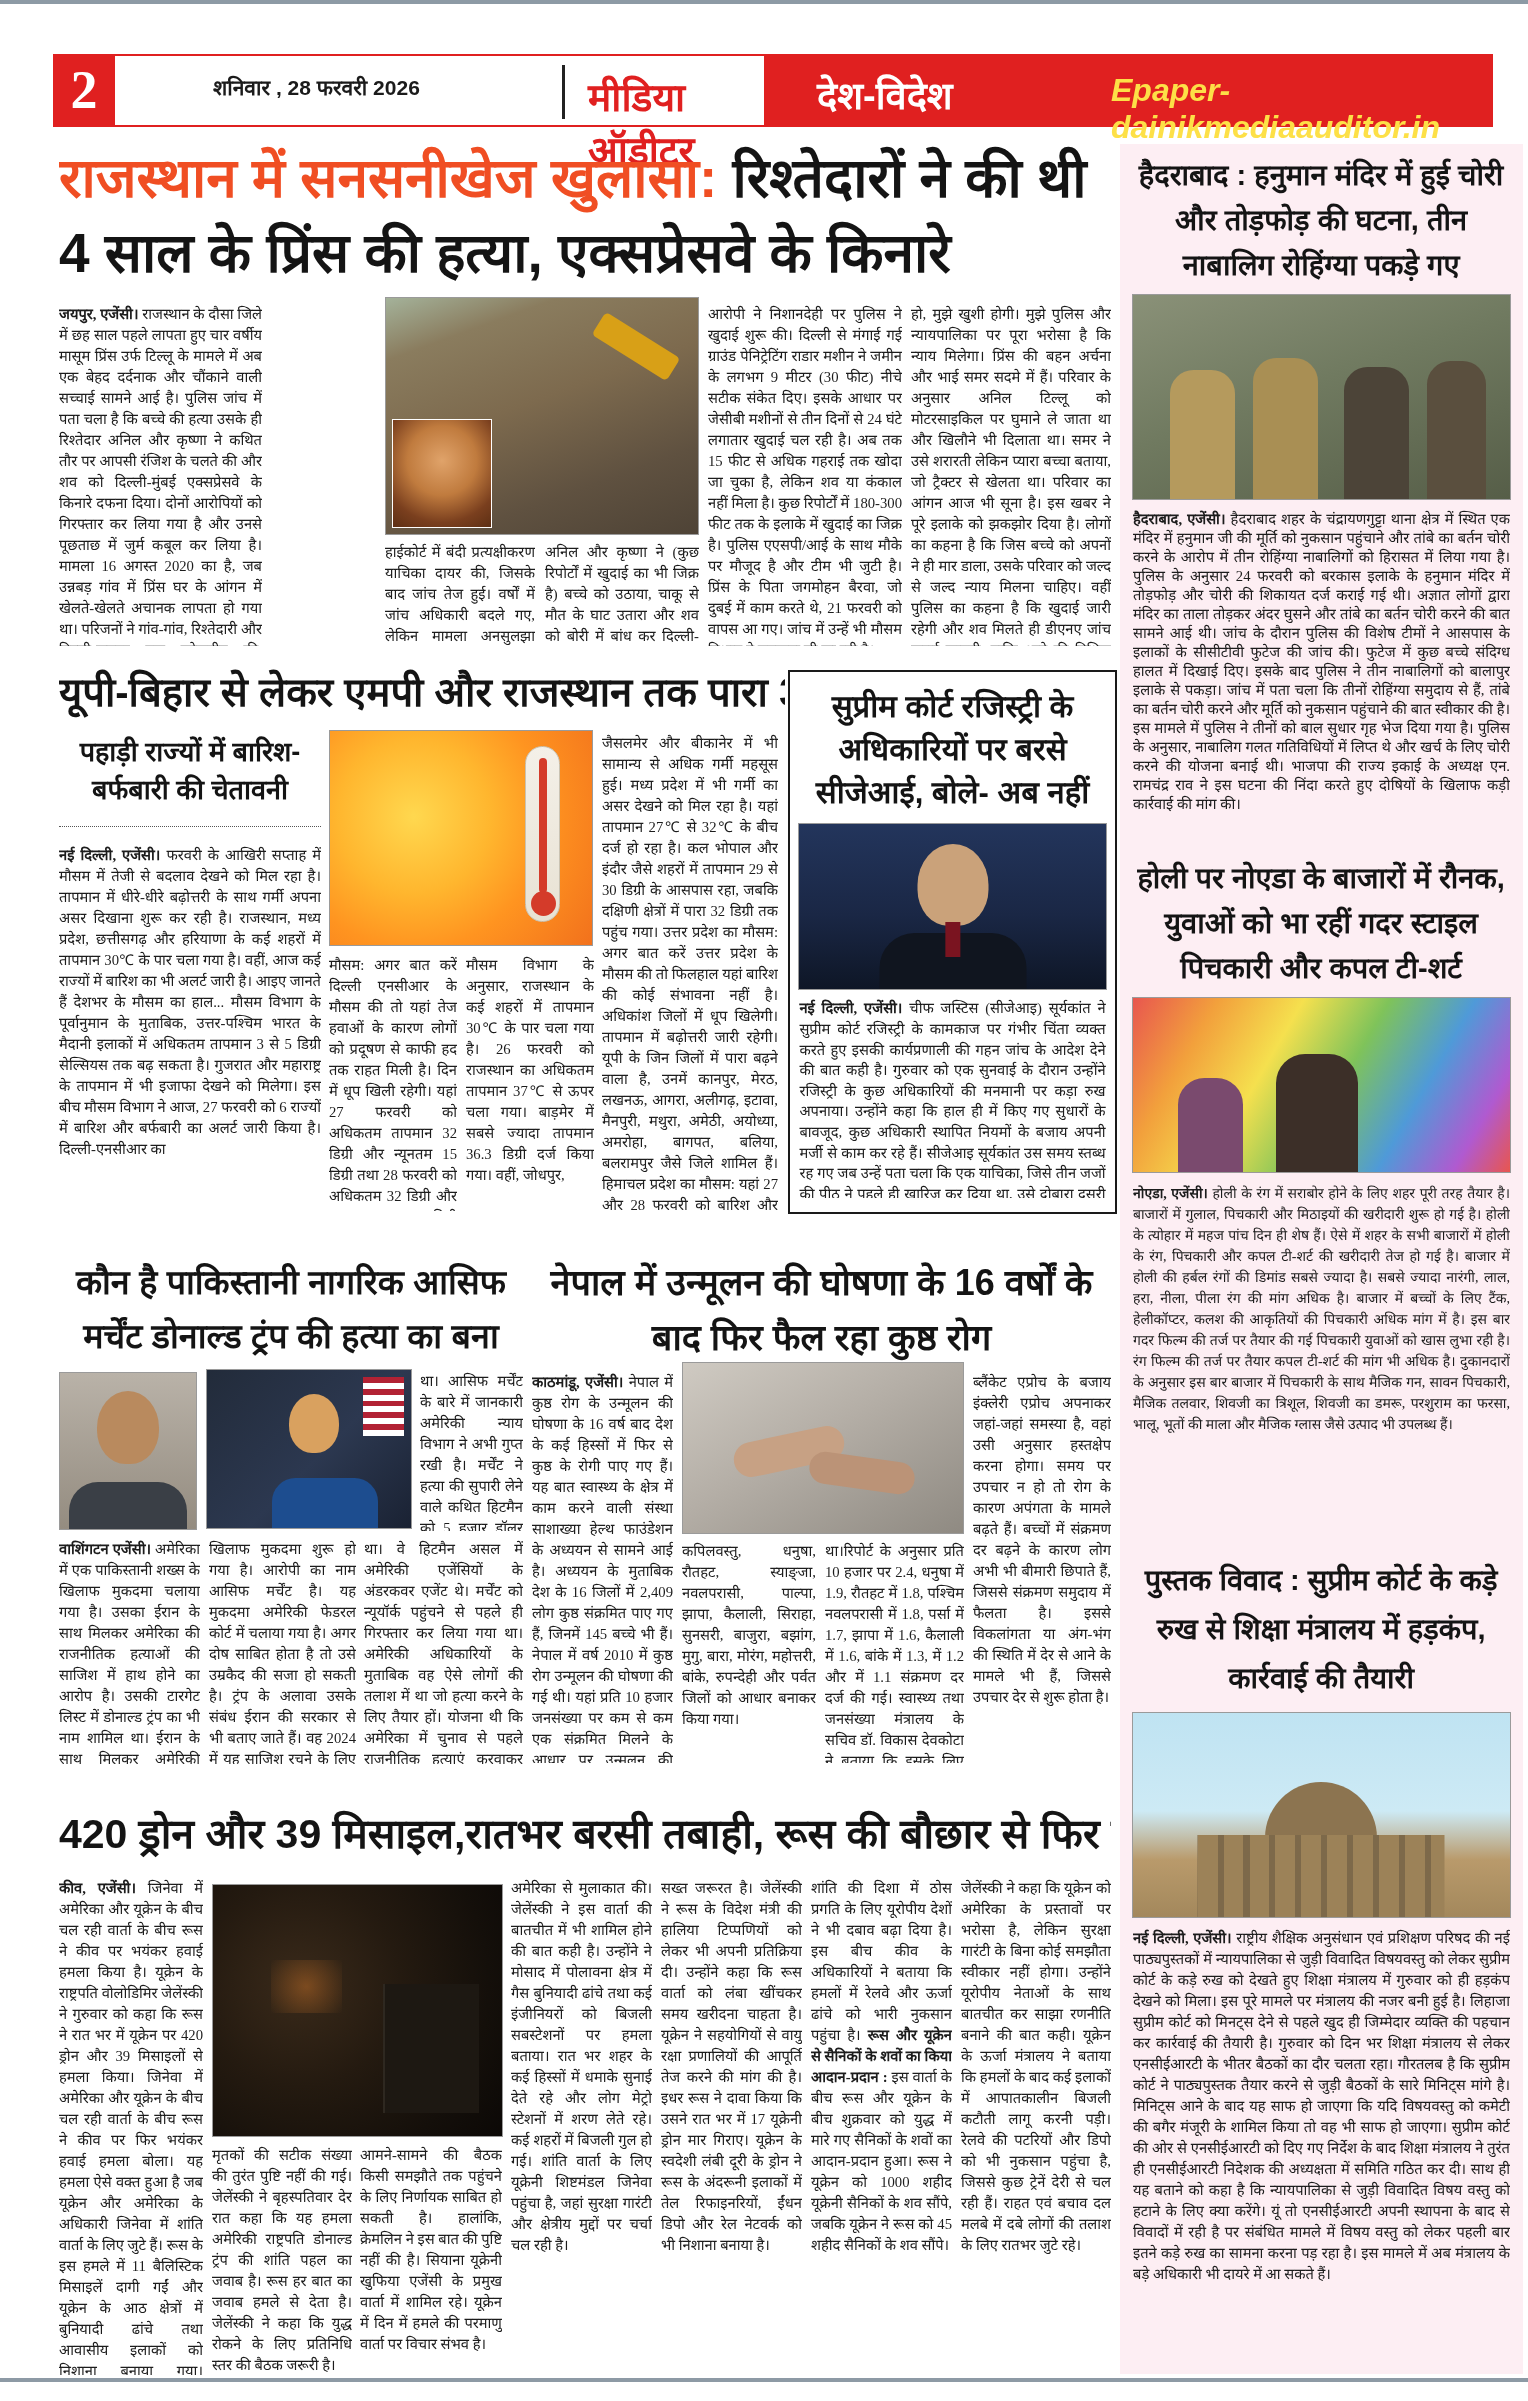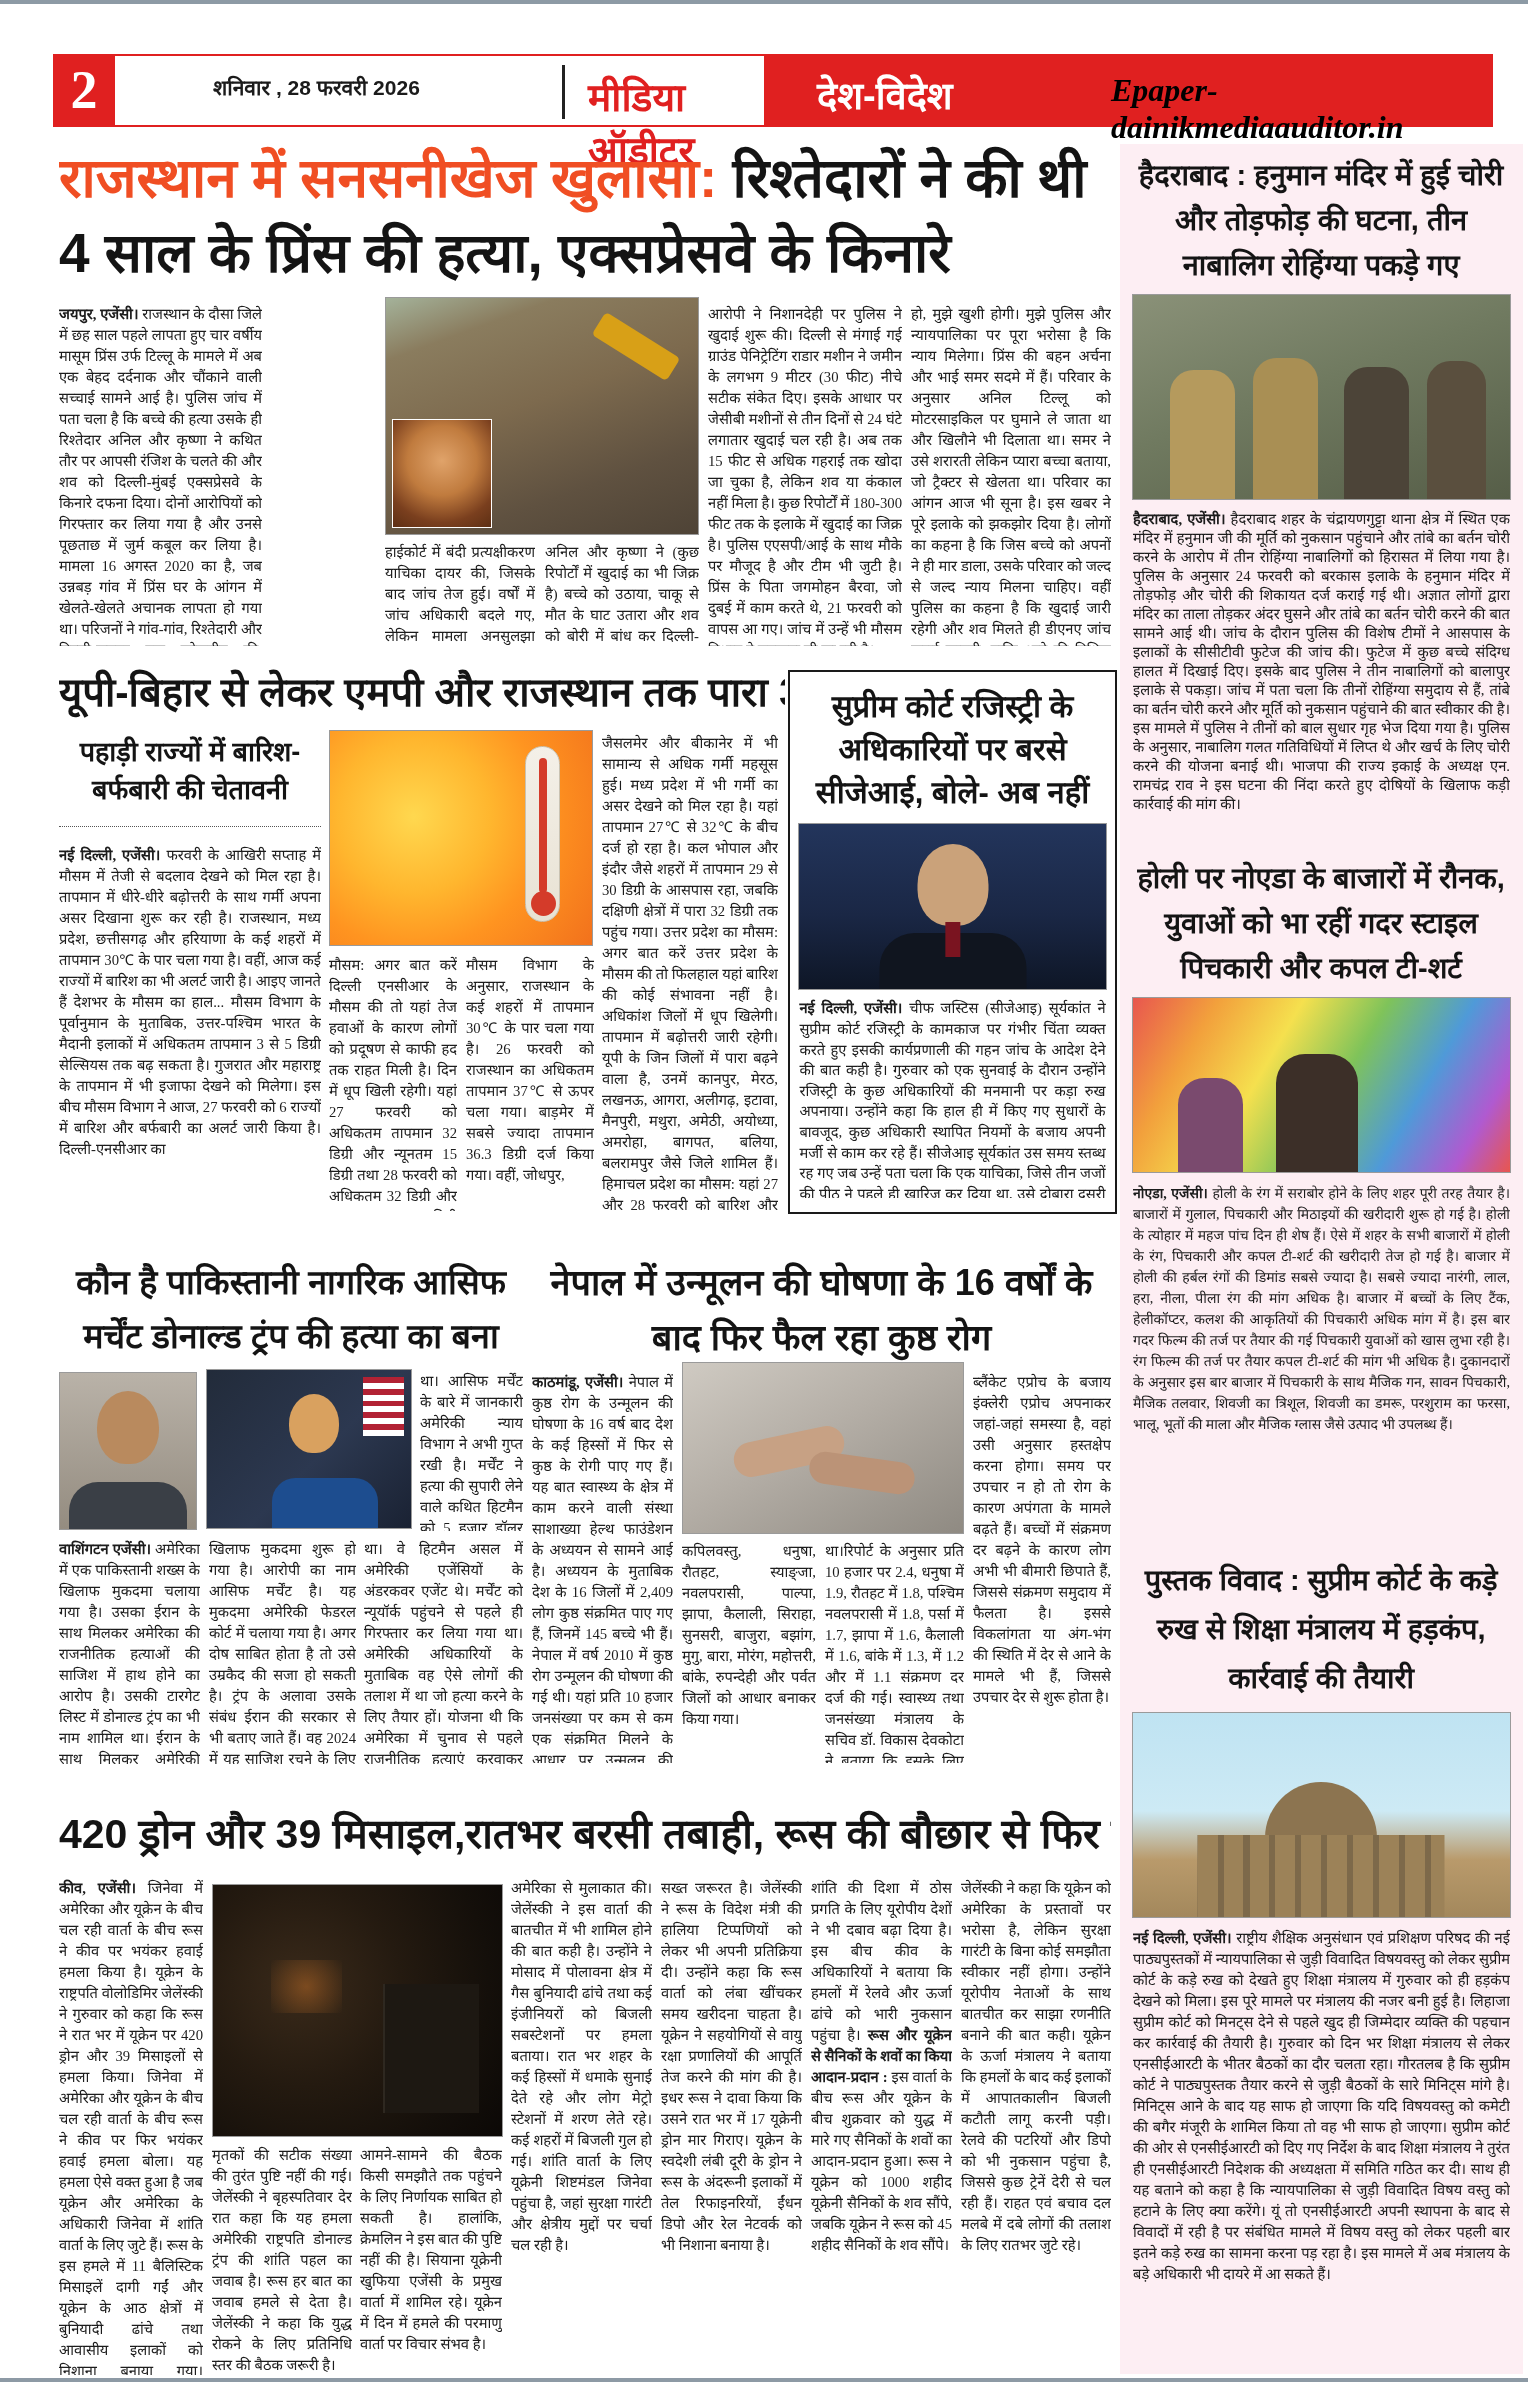--- a/index.html
+++ b/index.html
@@ -27,21 +27,21 @@
     <div class="abs" style="left:0;top:0;width:62px;height:73px;background:#e02020;color:#fff;font-family:'Liberation Serif',serif;font-weight:bold;font-size:54px;text-align:center;line-height:73px;">
       <span>2</span>
     </div>
     <div class="abs" style="left:62px;top:0;width:649px;height:73px;background:#ffffff;border-top:2.4px solid #e02020;border-bottom:2.4px solid #e02020;">
       <span class="abs hl" style="left:82px;top:16.5px;font-size:21px;color:#1b1b1b;margin-left:16px;">शनिवार , 28 फरवरी 2026</span>
       <span class="abs" style="left:447px;top:9.4px;width:2.9px;height:54px;background:#222;"></span>
       <span class="abs hl" style="left:473px;top:13px;font-size:39px;color:#e02020;">मीडिया ऑडीटर</span>
     </div>
     <div class="abs" style="left:711px;top:0;width:729px;height:73px;background:#e02020;">
       <span class="abs hl" style="left:53px;top:14px;font-size:38px;color:#ffffff;">देश-विदेश</span>
-      <span class="abs" style="left:347px;top:17.6px;font-size:32px;color:#000000;font-family:Liberation Serif, serif;font-weight:bold;font-style:italic;">Epaper-dainikmediaauditor.in</span>
+      <span class="abs" style="left:347px;top:17.6px;font-size:32px;color:#fde047;font-family:Liberation Sans, sans-serif;font-weight:bold;font-style:italic;">Epaper-dainikmediaauditor.in</span>
     </div>
   </div>
 
   <div class="abs hl" style="left:59px;top:141px;width:1058px;height:156px;font-size:55px;line-height:75px;overflow:hidden;">
     <span style="color:#f04e23;">राजस्थान में सनसनीखेज खुलासा:</span><span> रिश्तेदारों ने की थी 4 साल के प्रिंस की हत्या, एक्सप्रेसवे के किनारे दफनाया शव</span>
   </div>
 
   <div class="abs body-col" style="left:59px;top:304px;width:203px;height:342px;">
     <span class="dl">जयपुर, एजेंसी।</span> <span>राजस्थान के दौसा जिले में छह साल पहले लापता हुए चार वर्षीय मासूम प्रिंस उर्फ टिल्लू के मामले में अब एक बेहद दर्दनाक और चौंकाने वाली सच्चाई सामने आई है। पुलिस जांच में पता चला है कि बच्चे की हत्या उसके ही रिश्तेदार अनिल और कृष्णा ने कथित तौर पर आपसी रंजिश के चलते की और शव को दिल्ली-मुंबई एक्सप्रेसवे के किनारे दफना दिया। दोनों आरोपियों को गिरफ्तार कर लिया गया है और उनसे पूछताछ में जुर्म कबूल कर लिया है। मामला 16 अगस्त 2020 का है, जब उन्नबड़ गांव में प्रिंस घर के आंगन में खेलते-खेलते अचानक लापता हो गया था। परिजनों ने गांव-गांव, रिश्तेदारी और दिल्ली-जयपुर तक खोजबीन की, लेकिन कोई सुराग नहीं मिला। 2021 में परिवार ने राजस्थान</span>
   </div>

